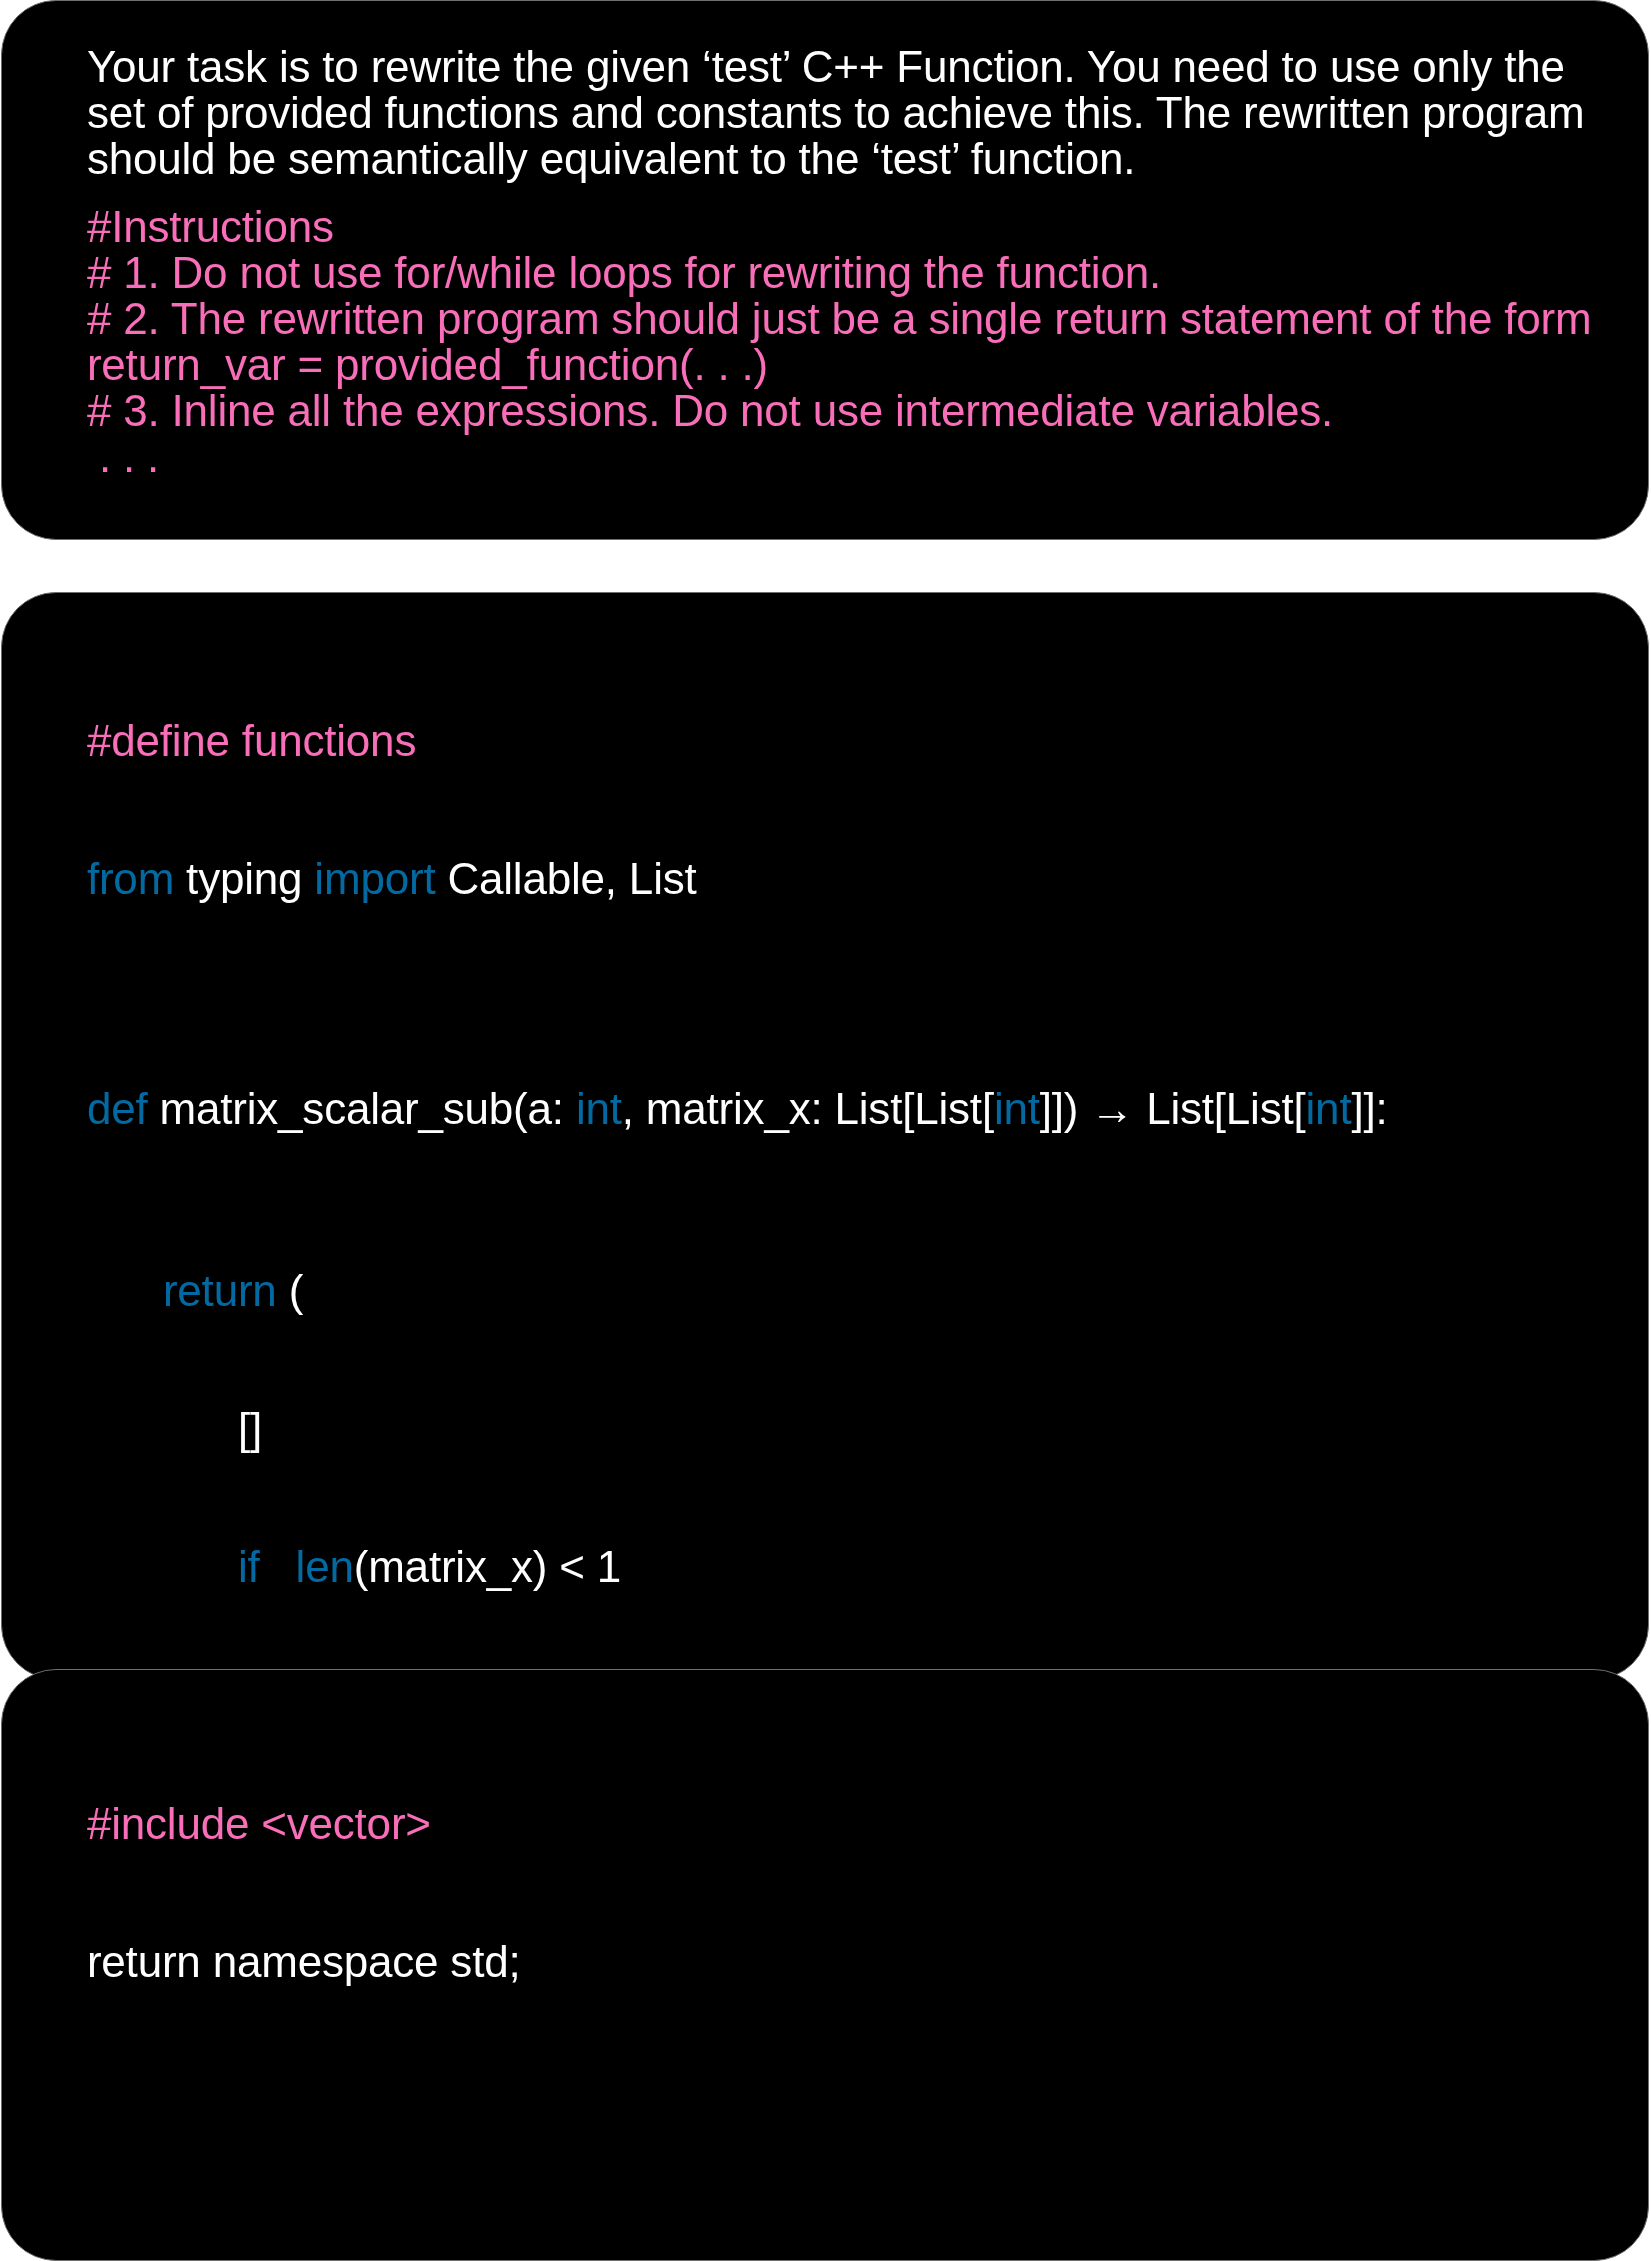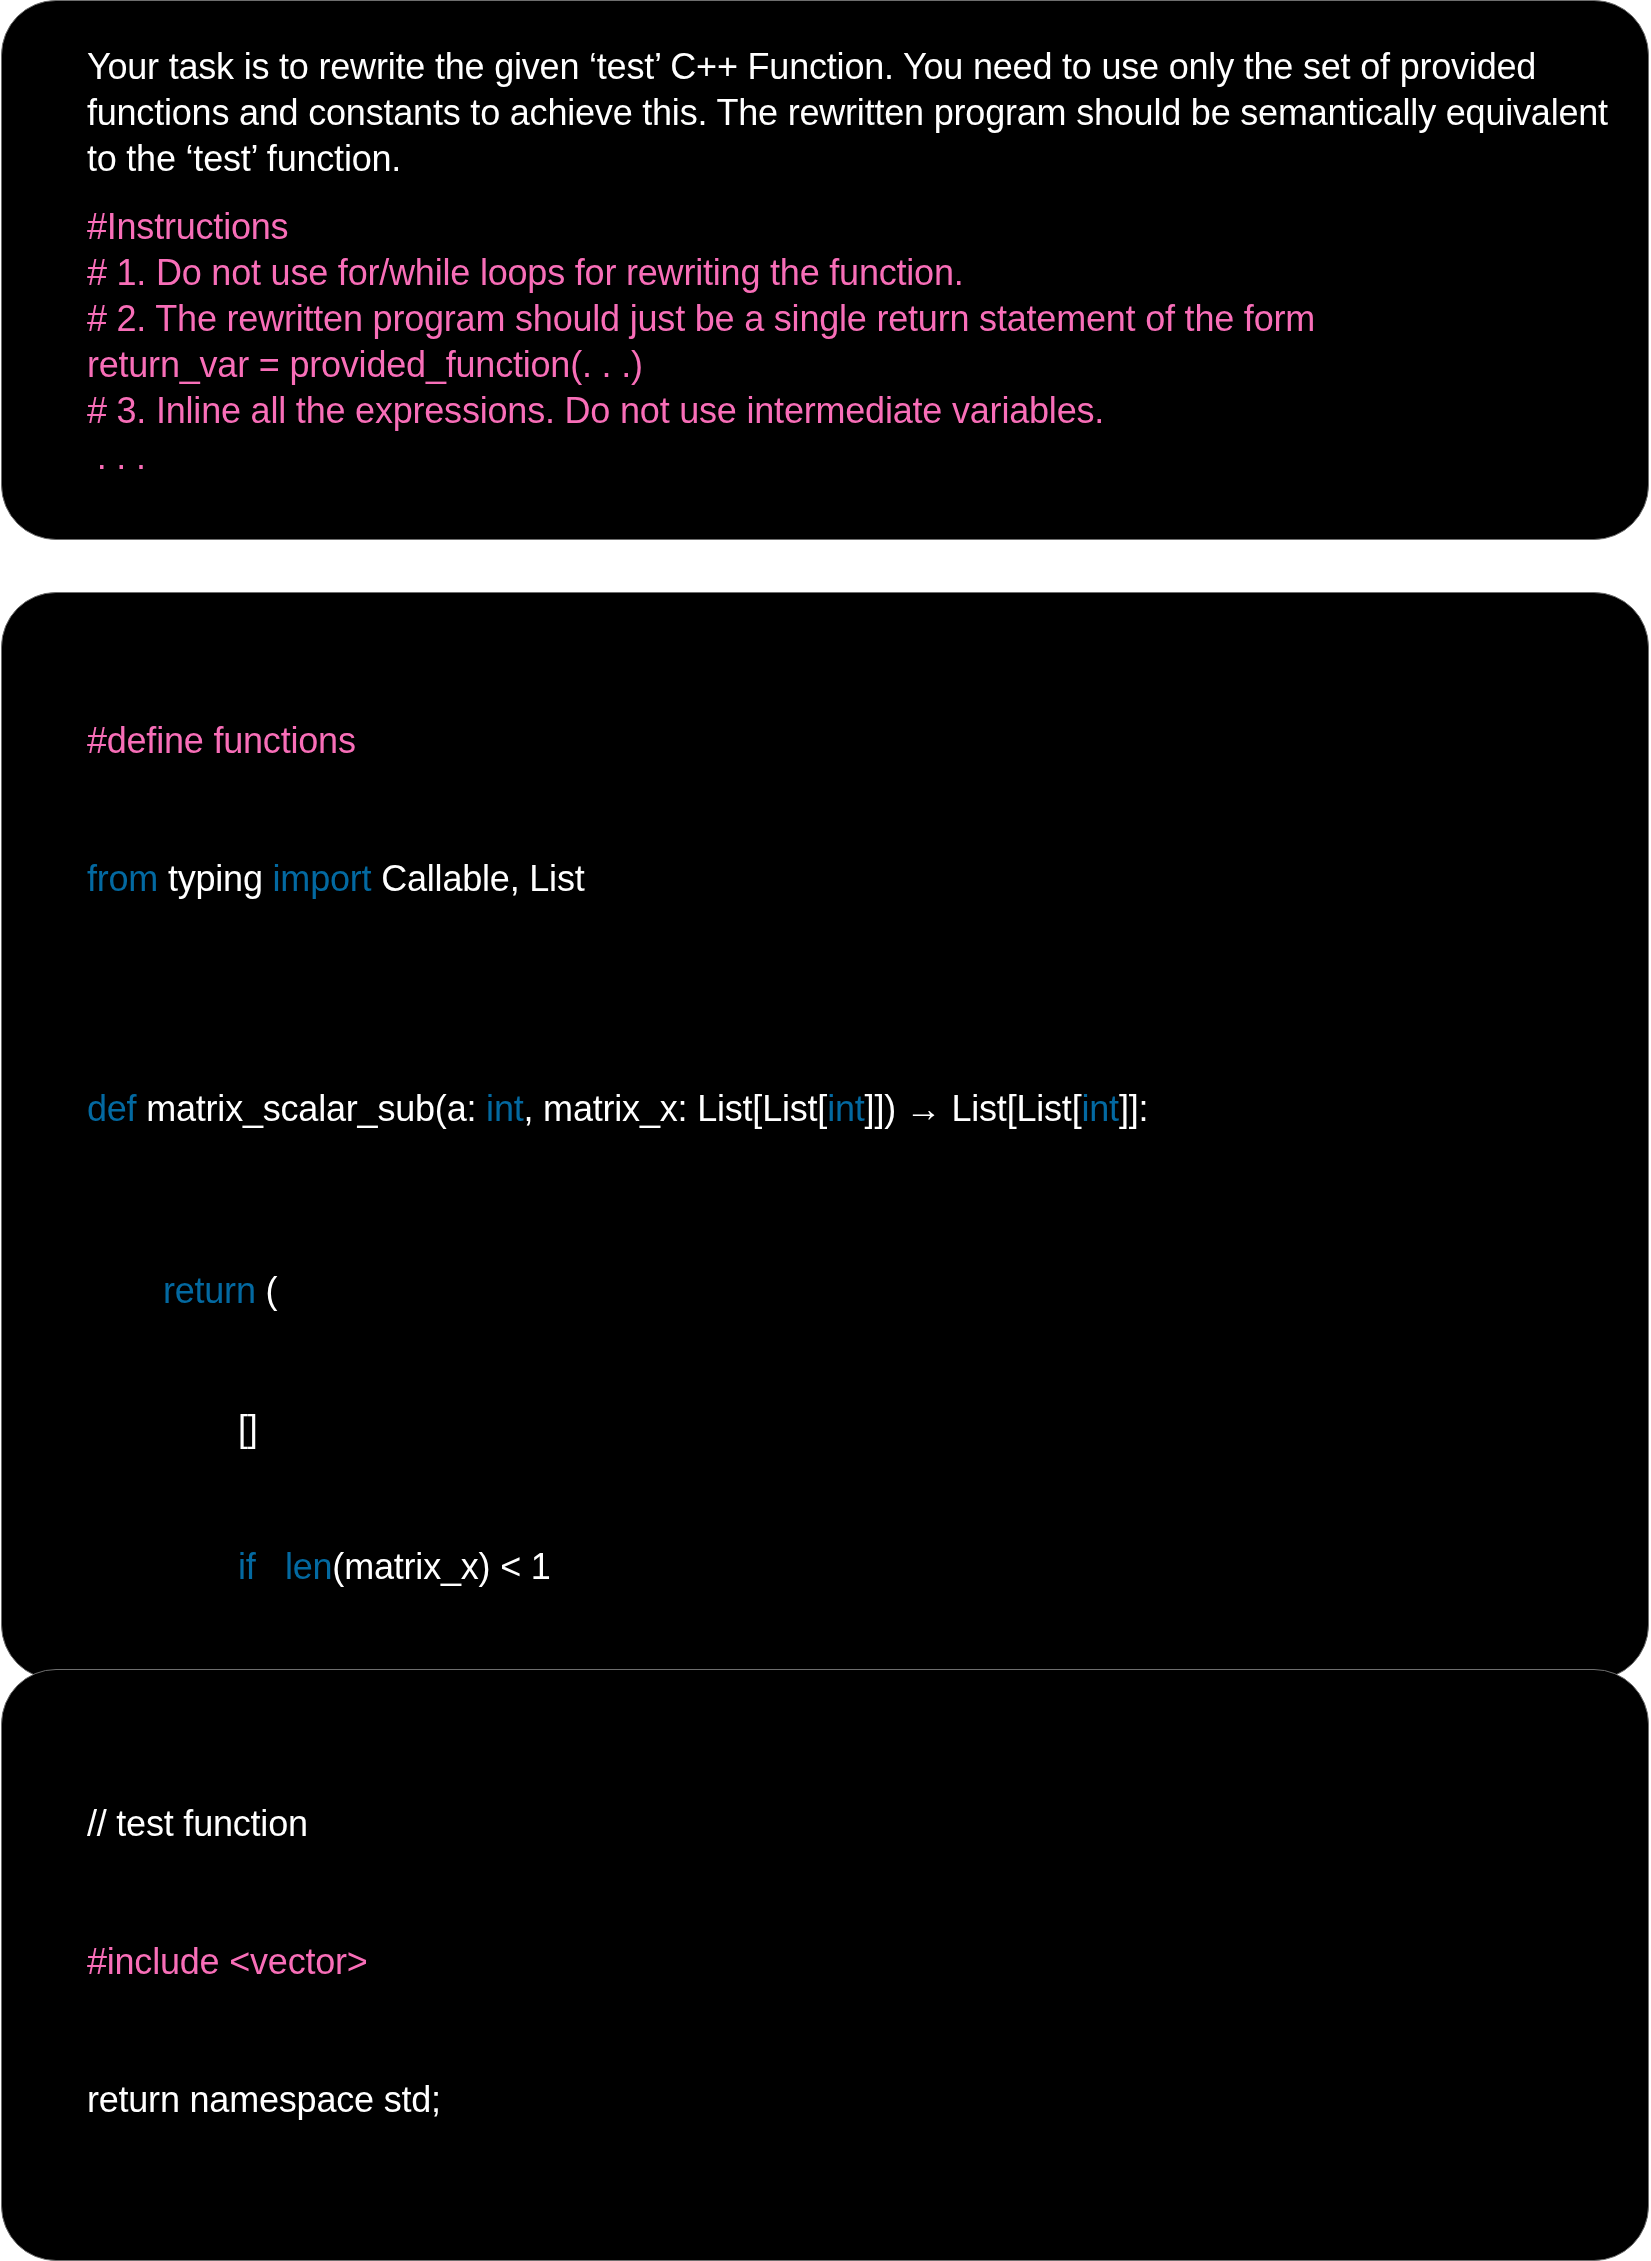--- a/index.html
+++ b/index.html
@@ -3,21 +3,21 @@
 <meta charset="utf-8">
 <style>
   html, body { margin: 0; padding: 0; background: #ffffff; }
   body { width: 1651px; height: 2261px; position: relative; overflow: hidden;
          font-family: "Liberation Sans", sans-serif; }
   .box { position: absolute; left: 0.9px; width: 1648px; background: #000000;
          border: 1.7px solid #6e6e6e; border-radius: 55px; box-sizing: border-box; }
   .box1 { top: 0px; height: 540px; }
   .box2 { top: 592px; height: 1088px; }
   .box3 { top: 1669px; height: 592px; }
-  .content { position: absolute; left: 85px; right: 34px; font-size: 36px;
+  .content { position: absolute; left: 85px; right: 34px; font-size: 44px;
              line-height: 46px; color: #ffffff; white-space: pre; letter-spacing: -0.2px; }
   .box1 .content { top: 43px; white-space: normal; }
   .box2 .content { top: 33px; }
   .box3 .content { top: 39px; }
   .line { display: block; height: 46px; }
   .para { display: block; }
   .gap { display: block; height: 21.5px; }
   .pink { color: #f86eb8; }
   .blue { color: #0369a1; }
   .white { color: #ffffff; }
@@ -67,21 +67,20 @@
     
     
     
     
     
   </div>
 </div>
 
 <div class="box box3">
   <div class="content">
-    <span class="line">// test function</span>
     <span class="line pink">#include &lt;vector&gt;</span>
     <span class="line">return namespace std;</span>
     <span class="line"></span>
     
     
     
     
     
     
     

